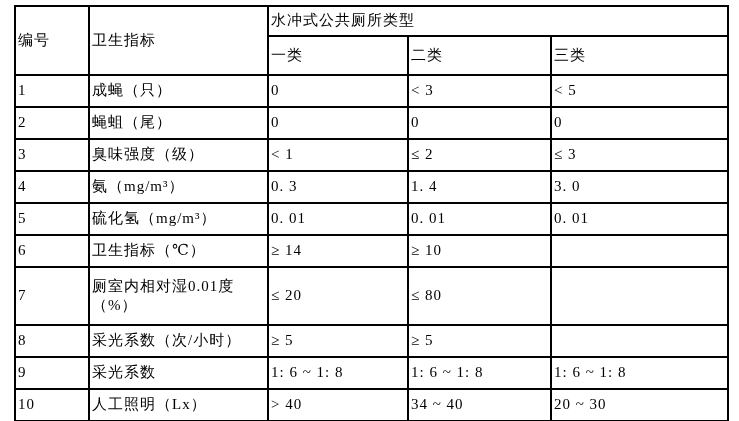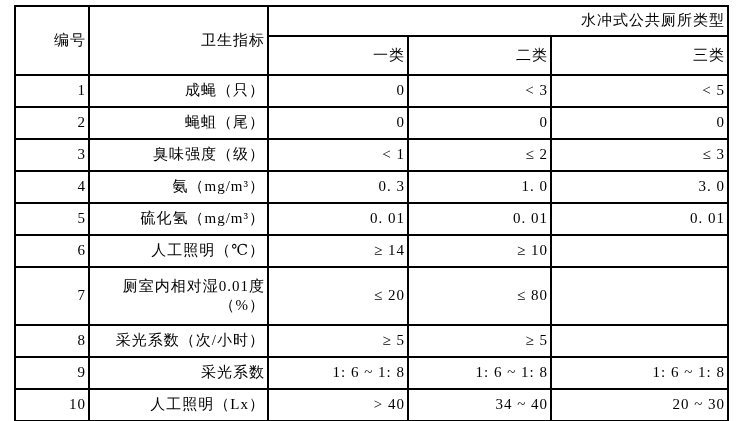--- a/index.html
+++ b/index.html
@@ -27,21 +27,21 @@
   table.hygiene-table col.c-no  { width: 74px; }
   table.hygiene-table col.c-ind { width: 179px; }
   table.hygiene-table col.c-1   { width: 140px; }
   table.hygiene-table col.c-2   { width: 143px; }
   table.hygiene-table col.c-3   { width: 177px; }
   table.hygiene-table th,
   table.hygiene-table td {
     border: 2px solid #000000;
     font-size: 15px;
     font-weight: normal;
-    text-align: right;
+    text-align: left;
     vertical-align: middle;
     padding: 0 2px;
     letter-spacing: 1px;
     line-height: 1.3;
     overflow: hidden;
     word-break: break-all;
   }
   tr.hdr-1 { height: 30px; }
   tr.hdr-2 { height: 39px; margin-top: 20px; }
   tr.data-row { height: 32px; }
@@ -95,33 +95,33 @@
         <td>3</td>
         <td class="ind">臭味强度（级）</td>
         <td>&lt; 1</td>
         <td>≤ 2</td>
         <td>≤ 3</td>
       </tr>
       <tr class="data-row">
         <td>4</td>
         <td class="ind">氨（mg/m³）</td>
         <td>0. 3</td>
-        <td>1. 0</td>
+        <td>1. 4</td>
         <td>3. 0</td>
       </tr>
       <tr class="data-row">
         <td>5</td>
         <td class="ind">硫化氢（mg/m³）</td>
         <td>0. 01</td>
         <td>0. 01</td>
         <td>0. 01</td>
       </tr>
       <tr class="data-row">
         <td>6</td>
-        <td class="ind">人工照明（℃）</td>
+        <td class="ind">卫生指标（℃）</td>
         <td>≥ 14</td>
         <td>≥ 10</td>
         <td></td>
       </tr>
       <tr class="data-row tall">
         <td>7</td>
         <td class="ind">厕室内相对湿0.01度（%）</td>
         <td>≤ 20</td>
         <td>≤ 80</td>
         <td></td>

